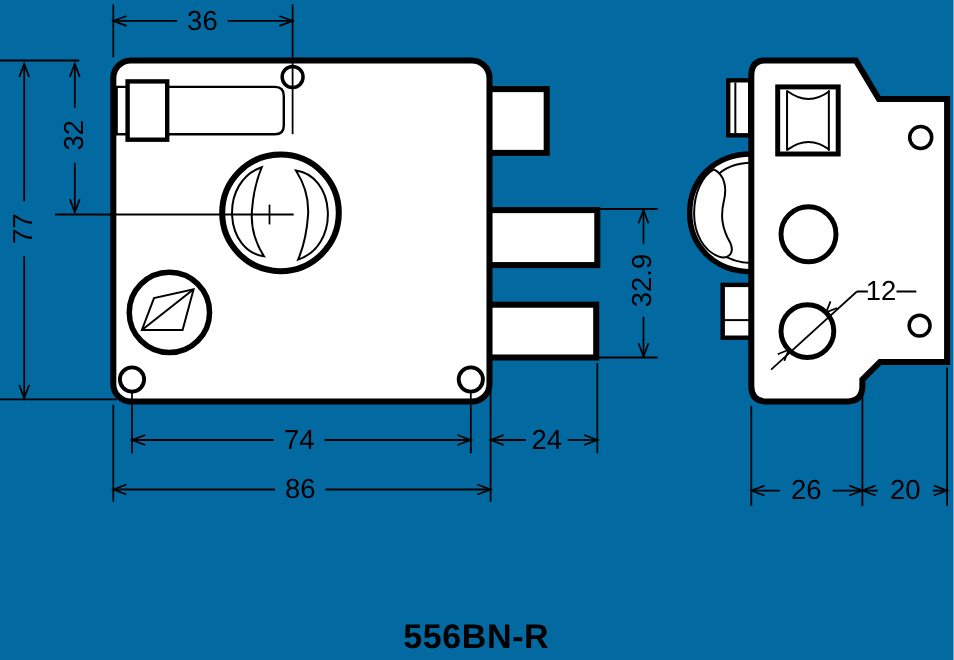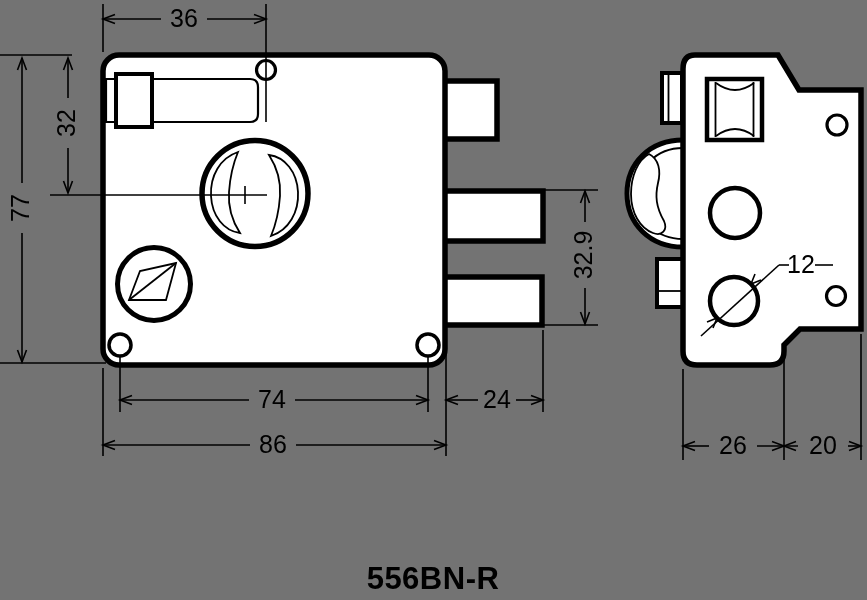--- a/index.html
+++ b/index.html
@@ -1,19 +1,19 @@
 <!DOCTYPE html>
 <html><head>
 <meta charset="utf-8">
 <style>
   html,body{margin:0;padding:0;background:#fff;}
   .canvas{
     position:relative;
     width:867px;height:600px;
-    background:#737373;
+    background:#0369a1;
     overflow:hidden;
     font-family:"Liberation Sans", sans-serif;
   }
   svg{display:block;}
   .thick{fill:#ffffff;stroke:#000;stroke-width:5.5;}
   .thick4{fill:#ffffff;stroke:#000;stroke-width:4;}
   .thin{fill:none;stroke:#000;stroke-width:1.8;}
   .dim{fill:none;stroke:#000;stroke-width:1.6;}
   .arrow{fill:none;stroke:#000;stroke-width:1.6;stroke-linejoin:miter;}
   text.dimtxt{

